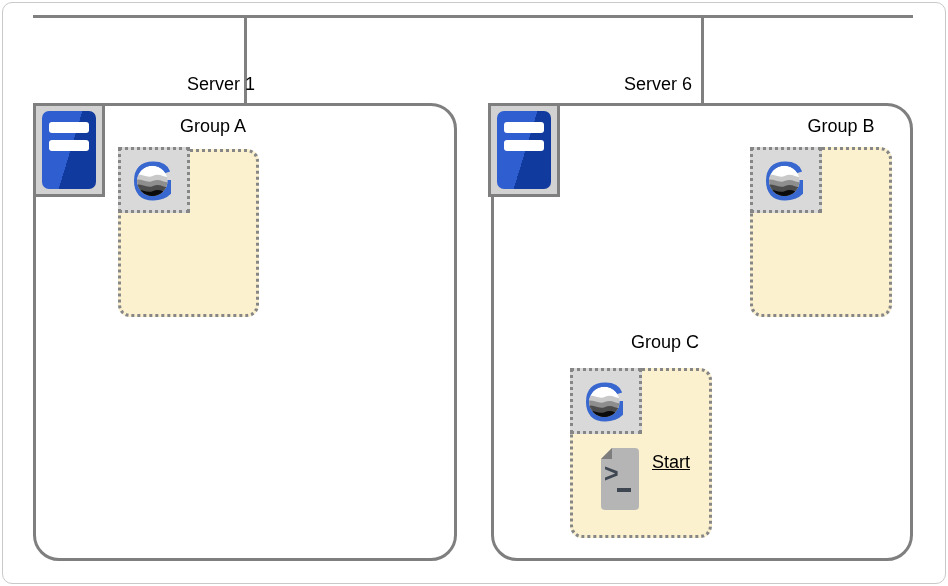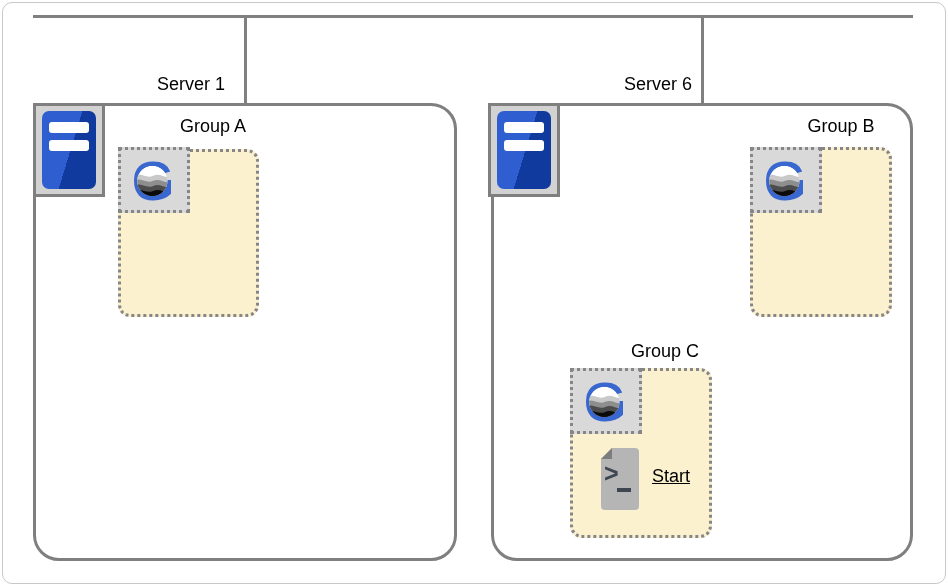--- a/index.html
+++ b/index.html
@@ -10,26 +10,26 @@
   .frame{
     position:absolute;inset:2px;border:1px solid #c9c9c9;border-radius:10px;
     pointer-events:none;
   }
   .bus{position:absolute;left:33px;top:15px;width:880px;height:3px;background:#808080;}
   .drop{position:absolute;top:15px;width:3px;height:88px;background:#808080;}
   .drop.s1{left:244px;}
   .drop.s2{left:701px;}
   .lbl{position:absolute;font-size:18px;line-height:20px;white-space:nowrap;}
   .srv-lbl{width:138px;text-align:right;}
-  .srv-lbl.s1{left:87px;top:74px;}
+  .srv-lbl.s1{left:117px;top:74px;}
   .srv-lbl.s2{left:554px;top:74px;}
   .grp-lbl{width:160px;text-align:center;}
   .grp-lbl.a{left:133px;top:116px;}
   .grp-lbl.b{left:761px;top:116px;}
-  .grp-lbl.c{left:585px;top:341px;text-align:center;}
+  .grp-lbl.c{left:585px;top:332px;text-align:center;}
   .server-box{
     position:absolute;background:#ffffff;border:3px solid #7f7f7f;
     border-radius:26px;box-sizing:border-box;
   }
   .server-box.s1{left:33px;top:103px;width:424px;height:458px;}
   .server-box.s2{left:491px;top:103px;width:422px;height:458px;}
   .server-tile{
     position:absolute;width:72px;height:94px;background:#d2d2d2;
     border:3px solid #7f7f7f;box-sizing:border-box;
   }
@@ -51,21 +51,21 @@
   .group-box.c{left:570px;top:368px;width:142px;height:170px;}
   .icon-tile{
     position:absolute;width:72px;height:66px;background:#d9d9d9;
     border:3px dotted #868686;box-sizing:border-box;
     display:flex;align-items:center;justify-content:center;
   }
   .icon-tile.a{left:118px;top:147px;}
   .icon-tile.b{left:750px;top:147px;}
   .icon-tile.c{left:570px;top:368px;}
   .script-icon{position:absolute;left:600px;top:447px;width:40px;height:64px;}
-  .start-lbl{left:652px;top:466px;text-decoration:underline;}
+  .start-lbl{left:652px;top:452px;text-decoration:underline;}
 </style>
 </head>
 <body>
 
 <div class="canvas">
 
   <div class="bus"></div>
   <div class="drop s1"></div>
   <div class="drop s2"></div>
 

